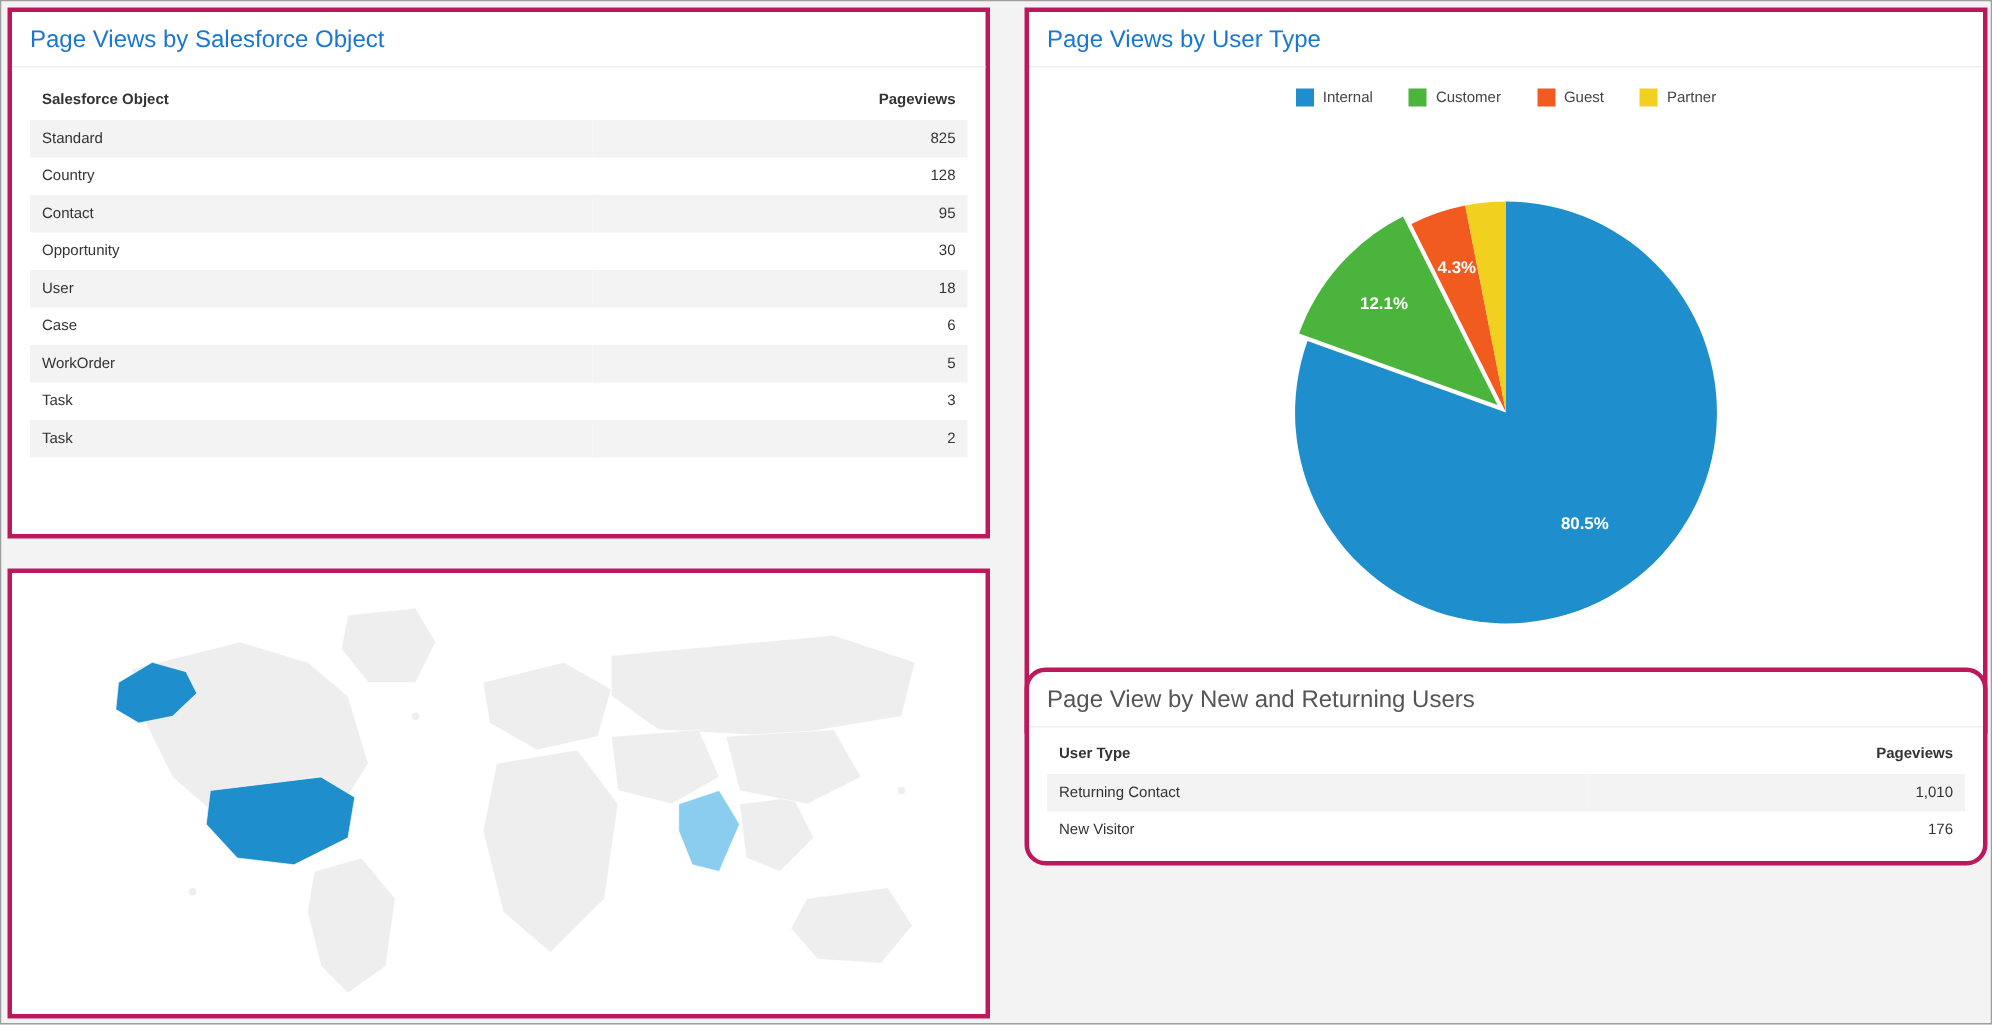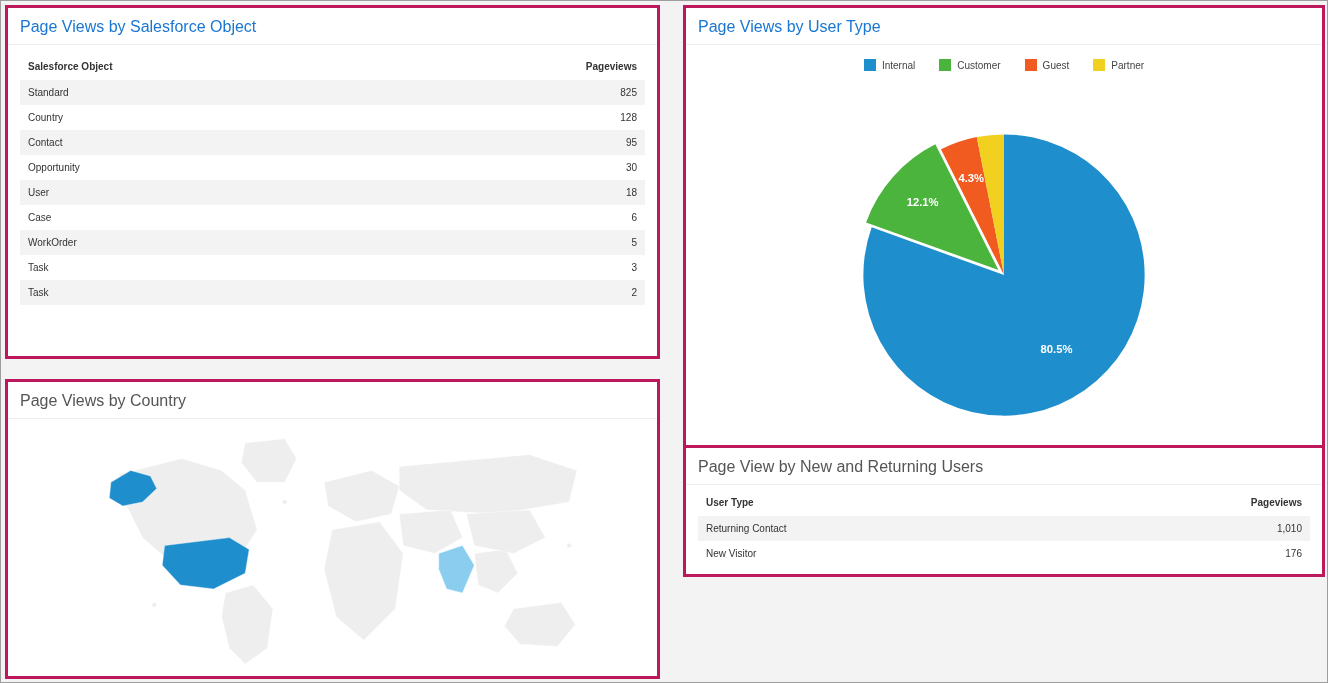--- a/index.html
+++ b/index.html
@@ -48,21 +48,21 @@
   table.data { width: 100%; border-collapse: collapse; font-size: 10px; }
   table.data th { text-align: left; font-weight: 700; padding: 8px 8px; }
   table.data th.right, table.data td.right { text-align: right; }
   table.data td { padding: 7px 8px; }
   table.data tbody tr:nth-child(odd) { background: #f3f3f3; }
 
   
   #panel-usertype { grid-column: 2; grid-row: 1; height: 420px; }
   #panel-sfobj    { grid-column: 1; grid-row: 1; height: 360px; }
   #panel-country  { grid-column: 1; grid-row: 2; height: 313px; }
-  #panel-visitors { grid-column: 2; grid-row: 2; height: 140px; margin-top: 0; }
+  #panel-visitors { grid-column: 2; grid-row: 2; height: 140px; margin-top: 0; border-radius: 14px; }
 
   
   .grid { position: relative; display:block; }
   #panel-sfobj    { position:absolute; left:4px;   top:4px;   width:655px; height:354px; }
   #panel-country  { position:absolute; left:4px;   top:378px; width:655px; height:300px; }
   #panel-usertype { position:absolute; left:682px; top:4px;   width:642px; height:484px; }
   #panel-visitors { position:absolute; left:682px; top:444px; width:642px; height:132px; }
 
   
   .legend { display:flex; justify-content:center; gap:24px; padding:6px 0 4px; font-size:10px; color:#444; }
@@ -136,21 +136,20 @@
             <tr>
               <td>Task</td>
               <td class="right">2</td>
             </tr>
           </tbody>
       </table>
     </div>
   </div>
 
   <div class="panel" id="panel-country">
-    <div class="panel-title-plain">Page Views by Country</div>
     <div class="panel-body map-wrap">
       <svg class="worldmap" viewBox="0 0 640 300">
 
         <path class="land" d="M40 60 L120 40 L170 55 L200 80 L215 130 L190 170 L150 190 L110 175 L70 140 L50 100 Z"></path>
 
         <path class="land d1" d="M30 70 L55 55 L80 62 L88 78 L70 95 L45 100 L28 90 Z"></path>
 
         <path class="land d1" d="M98 150 L180 140 L205 155 L200 185 L160 205 L118 200 L95 175 Z"></path>
 
         <path class="land" d="M200 20 L250 15 L265 40 L250 70 L215 70 L195 45 Z"></path>

